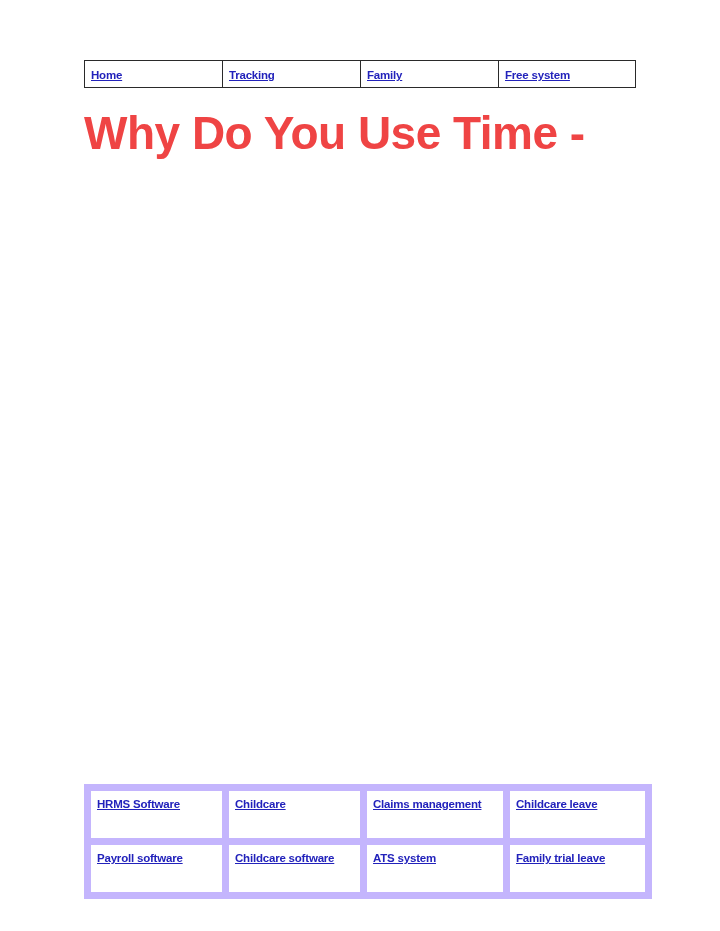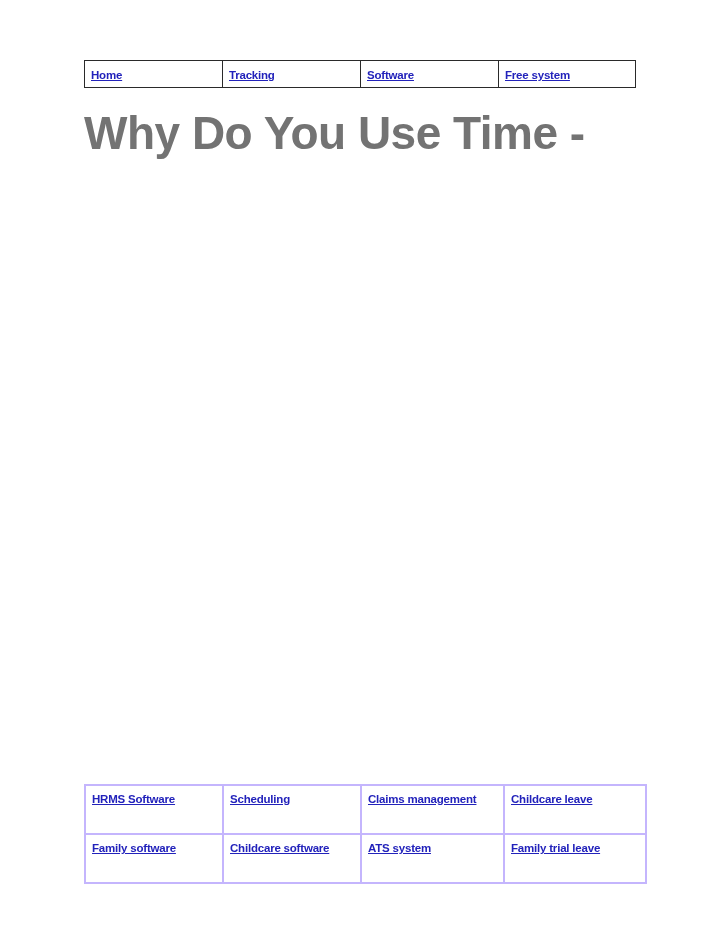--- a/index.html
+++ b/index.html
@@ -51,21 +51,21 @@
     white-space: nowrap;
     cursor: pointer;
   }
 
   
   .page-title {
     position: absolute;
     left: 84px;
     top: 96px;
     width: 560px;
-    color: #737373;
+    color: #ef4444;
     font-family: "Liberation Sans", sans-serif;
     font-weight: bold;
     font-size: 46px;
     line-height: 74px;
     letter-spacing: -0.5px;
     margin: 0;
   }
 
   
   .body-region {
@@ -85,21 +85,21 @@
     width: 561px;
     border-collapse: collapse;
     table-layout: fixed;
   }
   .footer-table col.f1 { width: 138px; }
   .footer-table col.f2 { width: 138px; }
   .footer-table col.f3 { width: 143px; }
   .footer-table col.f4 { width: 142px; }
 
   .footer-table td {
-    border: 2px solid #c4b5fd;
+    border: 7px solid #c4b5fd;
     height: 41px;
     padding: 3px 0 3px 6px;
     vertical-align: top;
   }
 
   .footlink {
     color: #2222bb;
     font-weight: bold;
     font-size: 11.5px;
     line-height: 20px;
@@ -124,21 +124,21 @@
     </colgroup>
     <tbody>
       <tr>
         <td>
           <a class="navlink">Home</a>
         </td>
         <td>
           <a class="navlink">Tracking</a>
         </td>
         <td>
-          <a class="navlink">Software</a>
+          <a class="navlink">Family</a>
         </td>
         <td>
           <a class="navlink">Free system</a>
         </td>
       </tr>
     </tbody>
   </table>
 
   <h1 class="page-title">
     <span>Why Do You Use Time -</span><br>
@@ -152,32 +152,32 @@
         <col class="f2">
         <col class="f3">
         <col class="f4">
     </colgroup>
     <tbody>
       <tr>
         <td>
           <a class="footlink">HRMS Software</a>
         </td>
         <td>
-          <a class="footlink">Scheduling</a>
+          <a class="footlink">Childcare</a>
         </td>
         <td>
           <a class="footlink wrap">Claims management</a>
         </td>
         <td>
           <a class="footlink">Childcare leave</a>
         </td>
       </tr>
       <tr>
         <td>
-          <a class="footlink">Family software</a>
+          <a class="footlink">Payroll software</a>
         </td>
         <td>
           <a class="footlink wrap">Childcare  software</a>
         </td>
         <td>
           <a class="footlink">ATS system</a>
         </td>
         <td>
           <a class="footlink">Family trial leave </a>
         </td>

